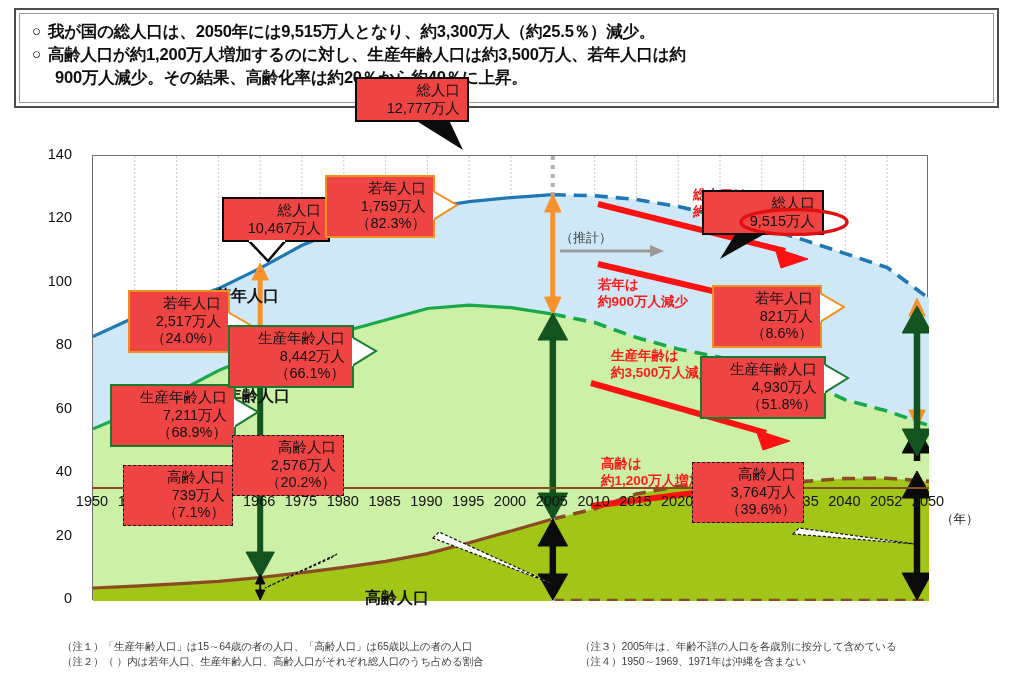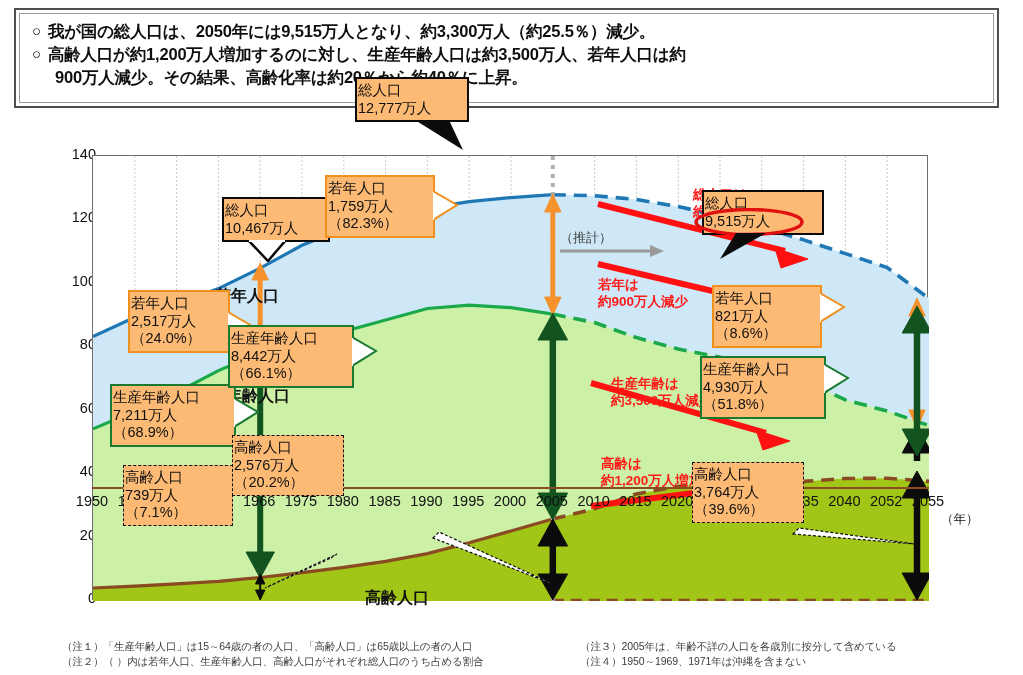--- a/index.html
+++ b/index.html
@@ -50,38 +50,38 @@
   .axis-base{
     position:absolute;left:92px;top:487px;width:837px;height:2px;
     background:#8a4a22;
   }
 
   
   .ytick{
     position:absolute;right:0;text-align:right;
     font-size:14.5px;color:#111;width:46px;
   }
-  .ylabels{position:absolute;left:44px;top:43px;width:52px;height:450px;}
+  .ylabels{position:absolute;left:20px;top:43px;width:52px;height:450px;}
   .ytickmark{position:absolute;left:92px;width:9px;height:1px;background:#6f6f6f;}
 
   
   .xlabels{position:absolute;left:0;top:493px;width:1023px;height:24px;}
   .xtick{
     position:absolute;font-size:14.5px;color:#111;
     transform:translateX(-50%);white-space:nowrap;
   }
   .xunit{
     position:absolute;left:941px;top:511px;font-size:12.5px;color:#111;
   }
 
   
   .callout{
-    position:absolute;background:#fdba74;box-sizing:border-box;
-    text-align:left;line-height:1.22;color:#111;
-    font-size:14.5px;padding:3px 1px;
+    position:absolute;background:#ef4444;box-sizing:border-box;
+    text-align:right;line-height:1.22;color:#111;
+    font-size:14.5px;padding:3px 7px;
     z-index:30;
   }
   .callout .ln{display:block;white-space:nowrap;}
   .cb-black{border:2.5px solid #0b0b0b;}
   .cb-orange{border:2px solid #f0901e;}
   .cb-green{border:2px solid #1a7a30;}
   .cb-dashed{border:1.6px dashed #111;}
 
   
   .area-label{
@@ -301,21 +301,21 @@
         <div class="area-label" style="left:272px;top:432px;">高齢人口</div>
 
         <div class="red-note" style="left:600px;top:31px;">
           <span class="ln">総人口は</span>
           <span class="ln">約3,300万人減少</span>
         </div>
         <div class="red-note" style="left:505px;top:121px;">
           <span class="ln">若年は</span>
           <span class="ln">約900万人減少</span>
         </div>
-        <div class="red-note" style="left:518px;top:220px;">
+        <div class="red-note" style="left:518px;top:192px;">
           <span class="ln">生産年齢は</span>
           <span class="ln">約3,500万人減少</span>
         </div>
         <div class="red-note" style="left:508px;top:300px;">
           <span class="ln">高齢は</span>
           <span class="ln">約1,200万人増加</span>
         </div>
       </div>
 
       <div class="est-note">
@@ -452,21 +452,21 @@
       <div class="xtick" style="left:510px;">2000</div>
       <div class="xtick" style="left:551.8px;">2005</div>
       <div class="xtick" style="left:593.6px;">2010</div>
       <div class="xtick" style="left:635.4px;">2015</div>
       <div class="xtick" style="left:677.2px;">2020</div>
       <div class="xtick" style="left:719px;">2025</div>
       <div class="xtick" style="left:760.8px;">2030</div>
       <div class="xtick" style="left:802.6px;">2035</div>
       <div class="xtick" style="left:844.4px;">2040</div>
       <div class="xtick" style="left:886.2px;">2052</div>
-      <div class="xtick" style="left:928px;">2055</div>
+      <div class="xtick" style="left:928px;">2050</div>
     </div>
     <div class="xunit">（年）</div>
   </div>
 
   <div class="notes">
     <div class="note note-l1">（注１）「生産年齢人口」は15～64歳の者の人口、「高齢人口」は65歳以上の者の人口</div>
     <div class="note note-l2">（注２）（ ）内は若年人口、生産年齢人口、高齢人口がそれぞれ総人口のうち占める割合</div>
     <div class="note note-r1">（注３）2005年は、年齢不詳の人口を各歳別に按分して含めている</div>
     <div class="note note-r2">（注４）1950～1969、1971年は沖縄を含まない</div>
   </div>

